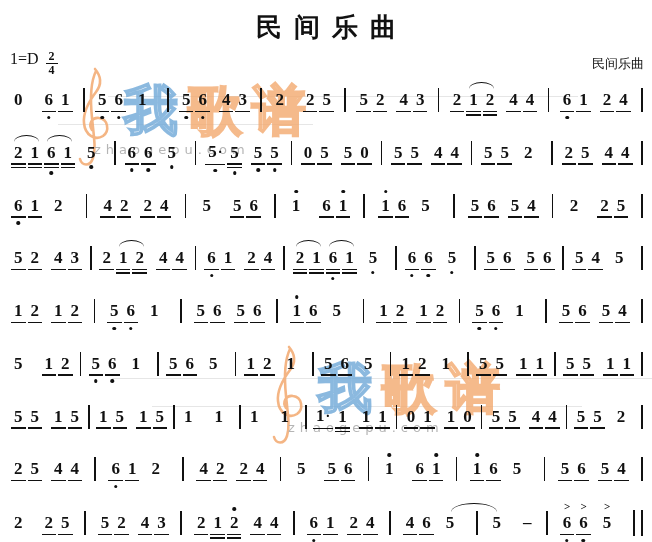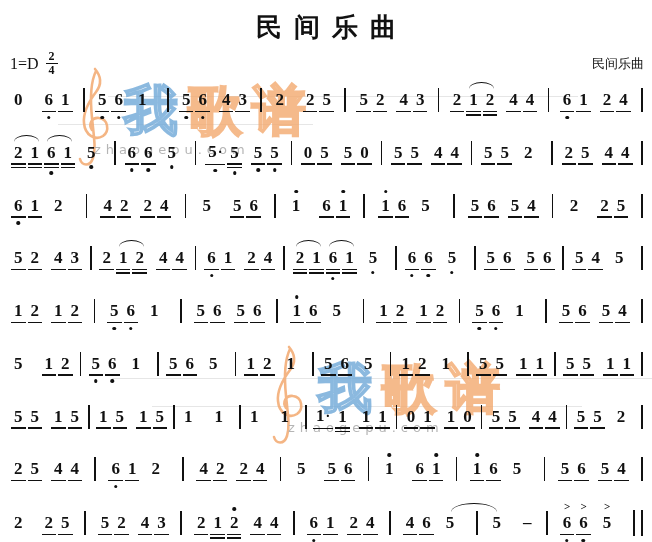--- a/index.html
+++ b/index.html
@@ -1,20 +1,20 @@
 <!DOCTYPE html>
 <html><head>
 <meta charset="utf-8">
 <style>
   html,body{margin:0;padding:0;}
   body{width:652px;height:542px;background:#fff;position:relative;overflow:hidden;
        font-family:"Liberation Serif","DejaVu Serif",serif;color:#111;}
   .title{position:absolute;top:10px;left:0;right:0;text-align:center;
          font-size:26px;font-weight:bold;letter-spacing:12px;padding-left:12px;margin:0;}
-  .keysig{position:absolute;left:10px;top:50px;font-size:16px;display:flex;align-items:center;}
+  .keysig{position:absolute;left:10px;top:50px;font-size:16px;display:flex;align-items:flex-start;}
   .frac{display:inline-flex;flex-direction:column;text-align:center;font-size:12px;
         line-height:1.1;margin-left:7px;font-weight:bold;}
   .frac .num{border-bottom:1px solid #111;padding:0 3px;display:block;}
   .frac .den{display:block;}
   .credit{position:absolute;right:8px;top:55px;font-size:13px;}
   
   #score{position:absolute;left:10px;right:8px;top:88px;height:448px;
          display:flex;flex-direction:column;justify-content:space-between;z-index:2;}
   .row{display:flex;align-items:center;justify-content:space-between;}
   .measure{display:flex;align-items:center;}

